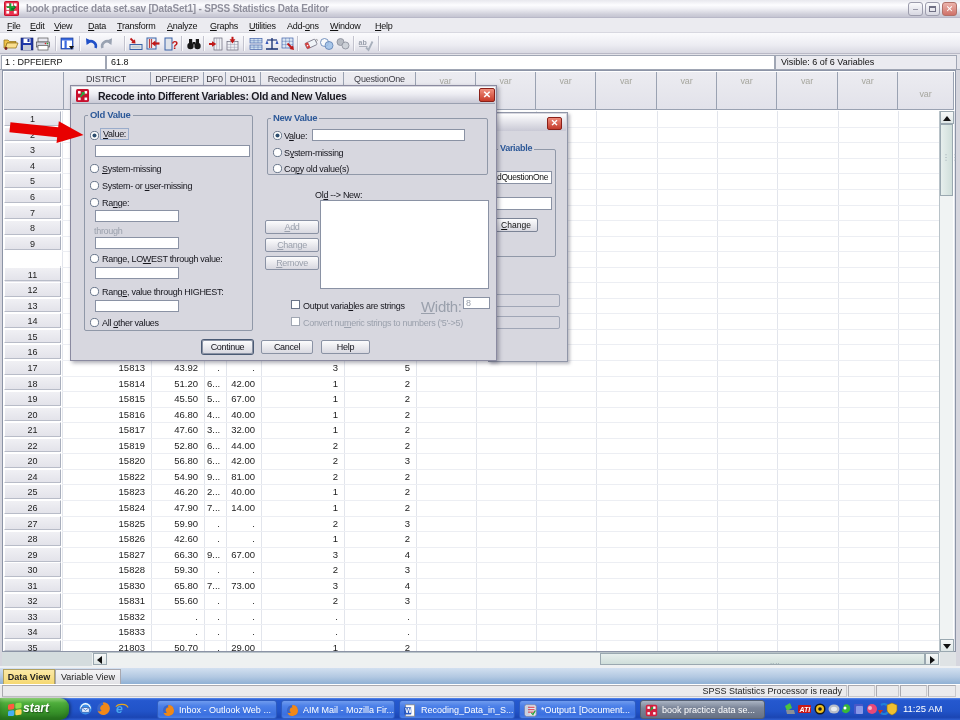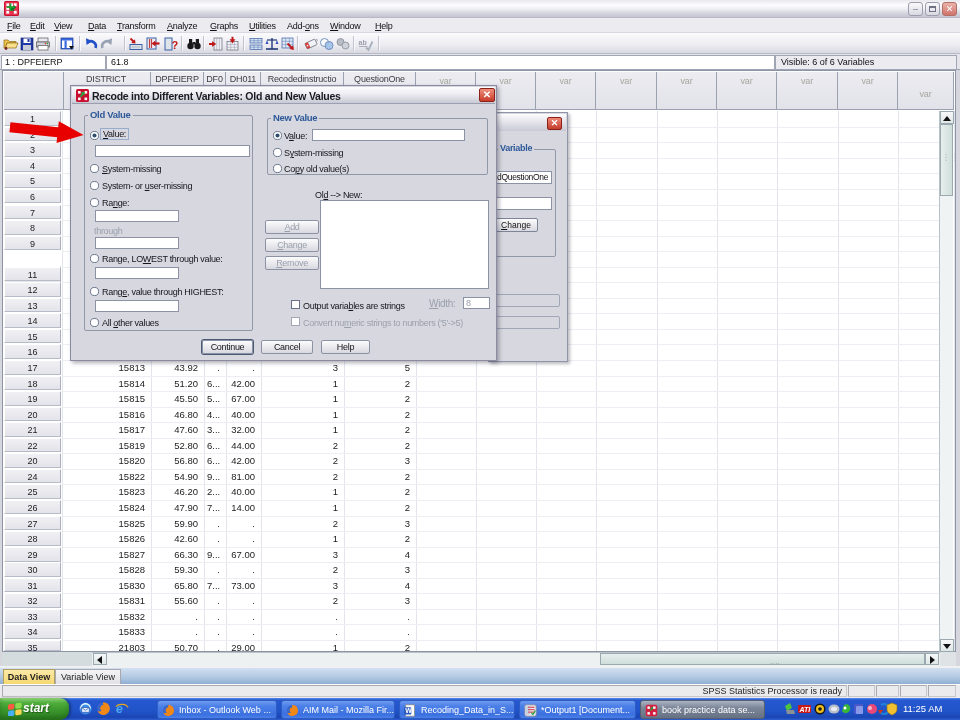--- a/index.html
+++ b/index.html
@@ -66,20 +66,21 @@
         <rect x="2.5" y="2.5" width="3" height="3"></rect>
         <rect x="6.5" y="2.5" width="3" height="3"></rect>
         <rect x="10.5" y="2.5" width="3" height="3"></rect>
 <rect x="2.5" y="6.5" width="3" height="3"></rect>
         <rect x="2.5" y="10.5" width="3" height="3"></rect>
         <rect x="10.5" y="10.5" width="3" height="3"></rect>
       </g>
 <path d="M6.5 8.5 L9.5 5.5 L9.5 7 L13 7 L13 10 L9.5 10 L9.5 11.5 Z" fill="#0a7a28" transform="rotate(-45 9 8.5)"></path>
 <path d="M8 3.5 L10 3.5 L10 7 L13.5 7 L13.5 9 L10 9 L10 12.5 L8 12.5 L8 9 L4.5 9 L4.5 7 L8 7 Z" fill="#19a838" transform="translate(-1.2,-0.7) scale(0.9)"></path>
 </svg>
+    <div class="abs" id="titletxt">book practice data set.sav [DataSet1] - SPSS Statistics Data Editor</div>
 <div class="abs wbtn" style="left:908px">–</div>
 <div class="abs wbtn" style="left:925px"><span style="display:inline-block;width:7px;height:6px;border:1px solid #707084;border-top-width:2px;margin-top:3px"></span></div>
 <div class="abs wbtn" id="closebtn" style="left:942px">✕</div>
 <div class="abs" id="menubar">
       <span class="mi" style="left:7px"><u>F</u>ile</span>
       <span class="mi" style="left:30px"><u>E</u>dit</span>
       <span class="mi" style="left:54px"><u>V</u>iew</span>
       <span class="mi" style="left:88px"><u>D</u>ata</span>
       <span class="mi" style="left:117px"><u>T</u>ransform</span>
       <span class="mi" style="left:167px"><u>A</u>nalyze</span>
@@ -544,21 +545,21 @@
 <svg style="position:absolute;left:5px;top:3px" width="13" height="13" viewBox="0 0 16 16">
         <rect x="0" y="0" width="16" height="16" rx="2" fill="#c8102e"></rect>
         <g fill="#fff">
           <rect x="2.5" y="2.5" width="3.2" height="3.2"></rect>
           <rect x="10.5" y="2.5" width="3.2" height="3.2"></rect>
           <rect x="2.5" y="10.5" width="3.2" height="3.2"></rect>
           <rect x="10.5" y="10.5" width="3.2" height="3.2"></rect>
         </g>
         <path d="M8 2.5 L11 6 L9 6 L9 10.5 L7 10.5 L7 6 L5 6 Z" fill="#20b040" transform="rotate(38 8 6.5)"></path>
       </svg>
-<div style="position:absolute;left:21px;top:4px;font-size:10.5px;font-weight:bold;color:#1a1a22;letter-spacing:-0.25px">Recode into Different Variables: Old and New Values</div>
+<div style="position:absolute;left:27px;top:4px;font-size:10.5px;font-weight:bold;color:#1a1a22;letter-spacing:-0.25px">Recode into Different Variables: Old and New Values</div>
 <div style="position:absolute;left:408px;top:2px;width:16px;height:14px;border-radius:2px;background:linear-gradient(180deg,#f0907e,#c83a28);border:1px solid #8a2018;color:#fff;font-size:10px;line-height:12px;text-align:center;font-weight:bold">✕</div>
 <div style="position:absolute;left:13px;top:29px;width:169px;height:216px;border:1px solid #9098a8;border-radius:2px"></div>
 <div style="position:absolute;left:17px;top:23px;background:#d7d7df;padding:0 2px;font-size:9.5px;font-weight:bold;color:#2c5898;letter-spacing:-0.3px">Old Value</div>
 <div style="position:absolute;left:196px;top:32px;width:221px;height:57px;border:1px solid #9098a8;border-radius:2px"></div>
 <div style="position:absolute;left:200px;top:26px;background:#d7d7df;padding:0 2px;font-size:9.5px;font-weight:bold;color:#2c5898;letter-spacing:-0.3px">New Value</div>
 <svg style="position:absolute;left:19px;top:45px" width="9" height="9" viewBox="0 0 8 8">
         <circle cx="4" cy="4" r="3.6" fill="#fff" stroke="#5a6a80" stroke-width=".8"></circle>
         <circle cx="4" cy="4" r="1.8" fill="#2e4e6e"></circle>
       </svg>
       <div style="position:absolute;left:29px;top:42px;border:1px solid #9aaccb;padding:0px 2px;font-size:9px;color:#15151c;letter-spacing:-0.3px"><u>V</u>alue:</div>
@@ -606,21 +607,21 @@
         <circle cx="4" cy="4" r="3.6" fill="#fff" stroke="#5a6a80" stroke-width=".8"></circle>
       </svg>
       <div style="position:absolute;left:213px;top:78px;font-size:9px;color:#15151c;letter-spacing:-0.3px;">Co<u>p</u>y old value(s)</div>
       <div style="position:absolute;left:244px;top:104px;font-size:9px;color:#15151c;letter-spacing:-0.3px;">Ol<u>d</u> --&gt; New:</div>
       <div style="position:absolute;left:249px;top:114px;width:169px;height:89px;background:#fff;border:1px solid #8a92a4"></div>
       <div style="position:absolute;left:194px;top:134px;width:54px;height:14px;background:linear-gradient(180deg,#fcfcfd,#d8d8e0);border:1px solid #8a92a4;border-radius:2px;font-size:9px;color:#9aa0ac;text-align:center;line-height:12px;letter-spacing:-0.3px"><u>A</u>dd</div>
       <div style="position:absolute;left:194px;top:152px;width:54px;height:14px;background:linear-gradient(180deg,#fcfcfd,#d8d8e0);border:1px solid #8a92a4;border-radius:2px;font-size:9px;color:#9aa0ac;text-align:center;line-height:12px;letter-spacing:-0.3px"><u>C</u>hange</div>
       <div style="position:absolute;left:194px;top:170px;width:54px;height:14px;background:linear-gradient(180deg,#fcfcfd,#d8d8e0);border:1px solid #8a92a4;border-radius:2px;font-size:9px;color:#9aa0ac;text-align:center;line-height:12px;letter-spacing:-0.3px"><u>R</u>emove</div>
       <div style="position:absolute;left:220px;top:214px;width:9px;height:9px;background:#fff;border:1px solid #6a7488"></div>
       <div style="position:absolute;left:232px;top:215px;font-size:9px;color:#15151c;letter-spacing:-0.3px;">Output varia<u>b</u>les are strings</div>
-      <div style="position:absolute;left:350px;top:212px;font-size:10px;color:#9aa0ac;letter-spacing:-0.3px;margin-left:8px;"><u>W</u>idth:</div>
+      <div style="position:absolute;left:350px;top:212px;font-size:15px;color:#9aa0ac;letter-spacing:-0.3px;"><u>W</u>idth:</div>
       <div style="position:absolute;left:392px;top:211px;width:27px;height:12px;background:#fff;border:1px solid #8a92a4;font-size:9px;color:#9aa0ac;line-height:10px;padding-left:2px">8</div>
       <div style="position:absolute;left:220px;top:231px;width:9px;height:9px;background:#fff;border:1px solid #a0a6b2"></div>
       <div style="position:absolute;left:232px;top:232px;font-size:9px;color:#9aa0ac;letter-spacing:-0.3px;">Convert nu<u>m</u>eric strings to numbers ('5'-&gt;5)</div>
       <div style="position:absolute;left:131px;top:254px;width:51px;height:14px;background:linear-gradient(180deg,#fcfcfd,#d8d8e0);border:1px solid #8a92a4;border-radius:2px;box-shadow:0 0 0 1px #4a5a74;font-size:9px;color:#15151c;text-align:center;line-height:12px;letter-spacing:-0.3px">Continue</div>
       <div style="position:absolute;left:190px;top:254px;width:52px;height:14px;background:linear-gradient(180deg,#fcfcfd,#d8d8e0);border:1px solid #8a92a4;border-radius:2px;font-size:9px;color:#15151c;text-align:center;line-height:12px;letter-spacing:-0.3px">Cancel</div>
       <div style="position:absolute;left:250px;top:254px;width:49px;height:14px;background:linear-gradient(180deg,#fcfcfd,#d8d8e0);border:1px solid #8a92a4;border-radius:2px;font-size:9px;color:#15151c;text-align:center;line-height:12px;letter-spacing:-0.3px">Help</div>
     </div>
 <svg class="abs" style="left:8px;top:115px" width="82" height="34" viewBox="0 0 82 34">
 <g transform="rotate(6 10 12)">
         <polygon points="2,8 50,8 50,2 76,13 50,24 50,18 2,18" fill="#e80000"></polygon>

